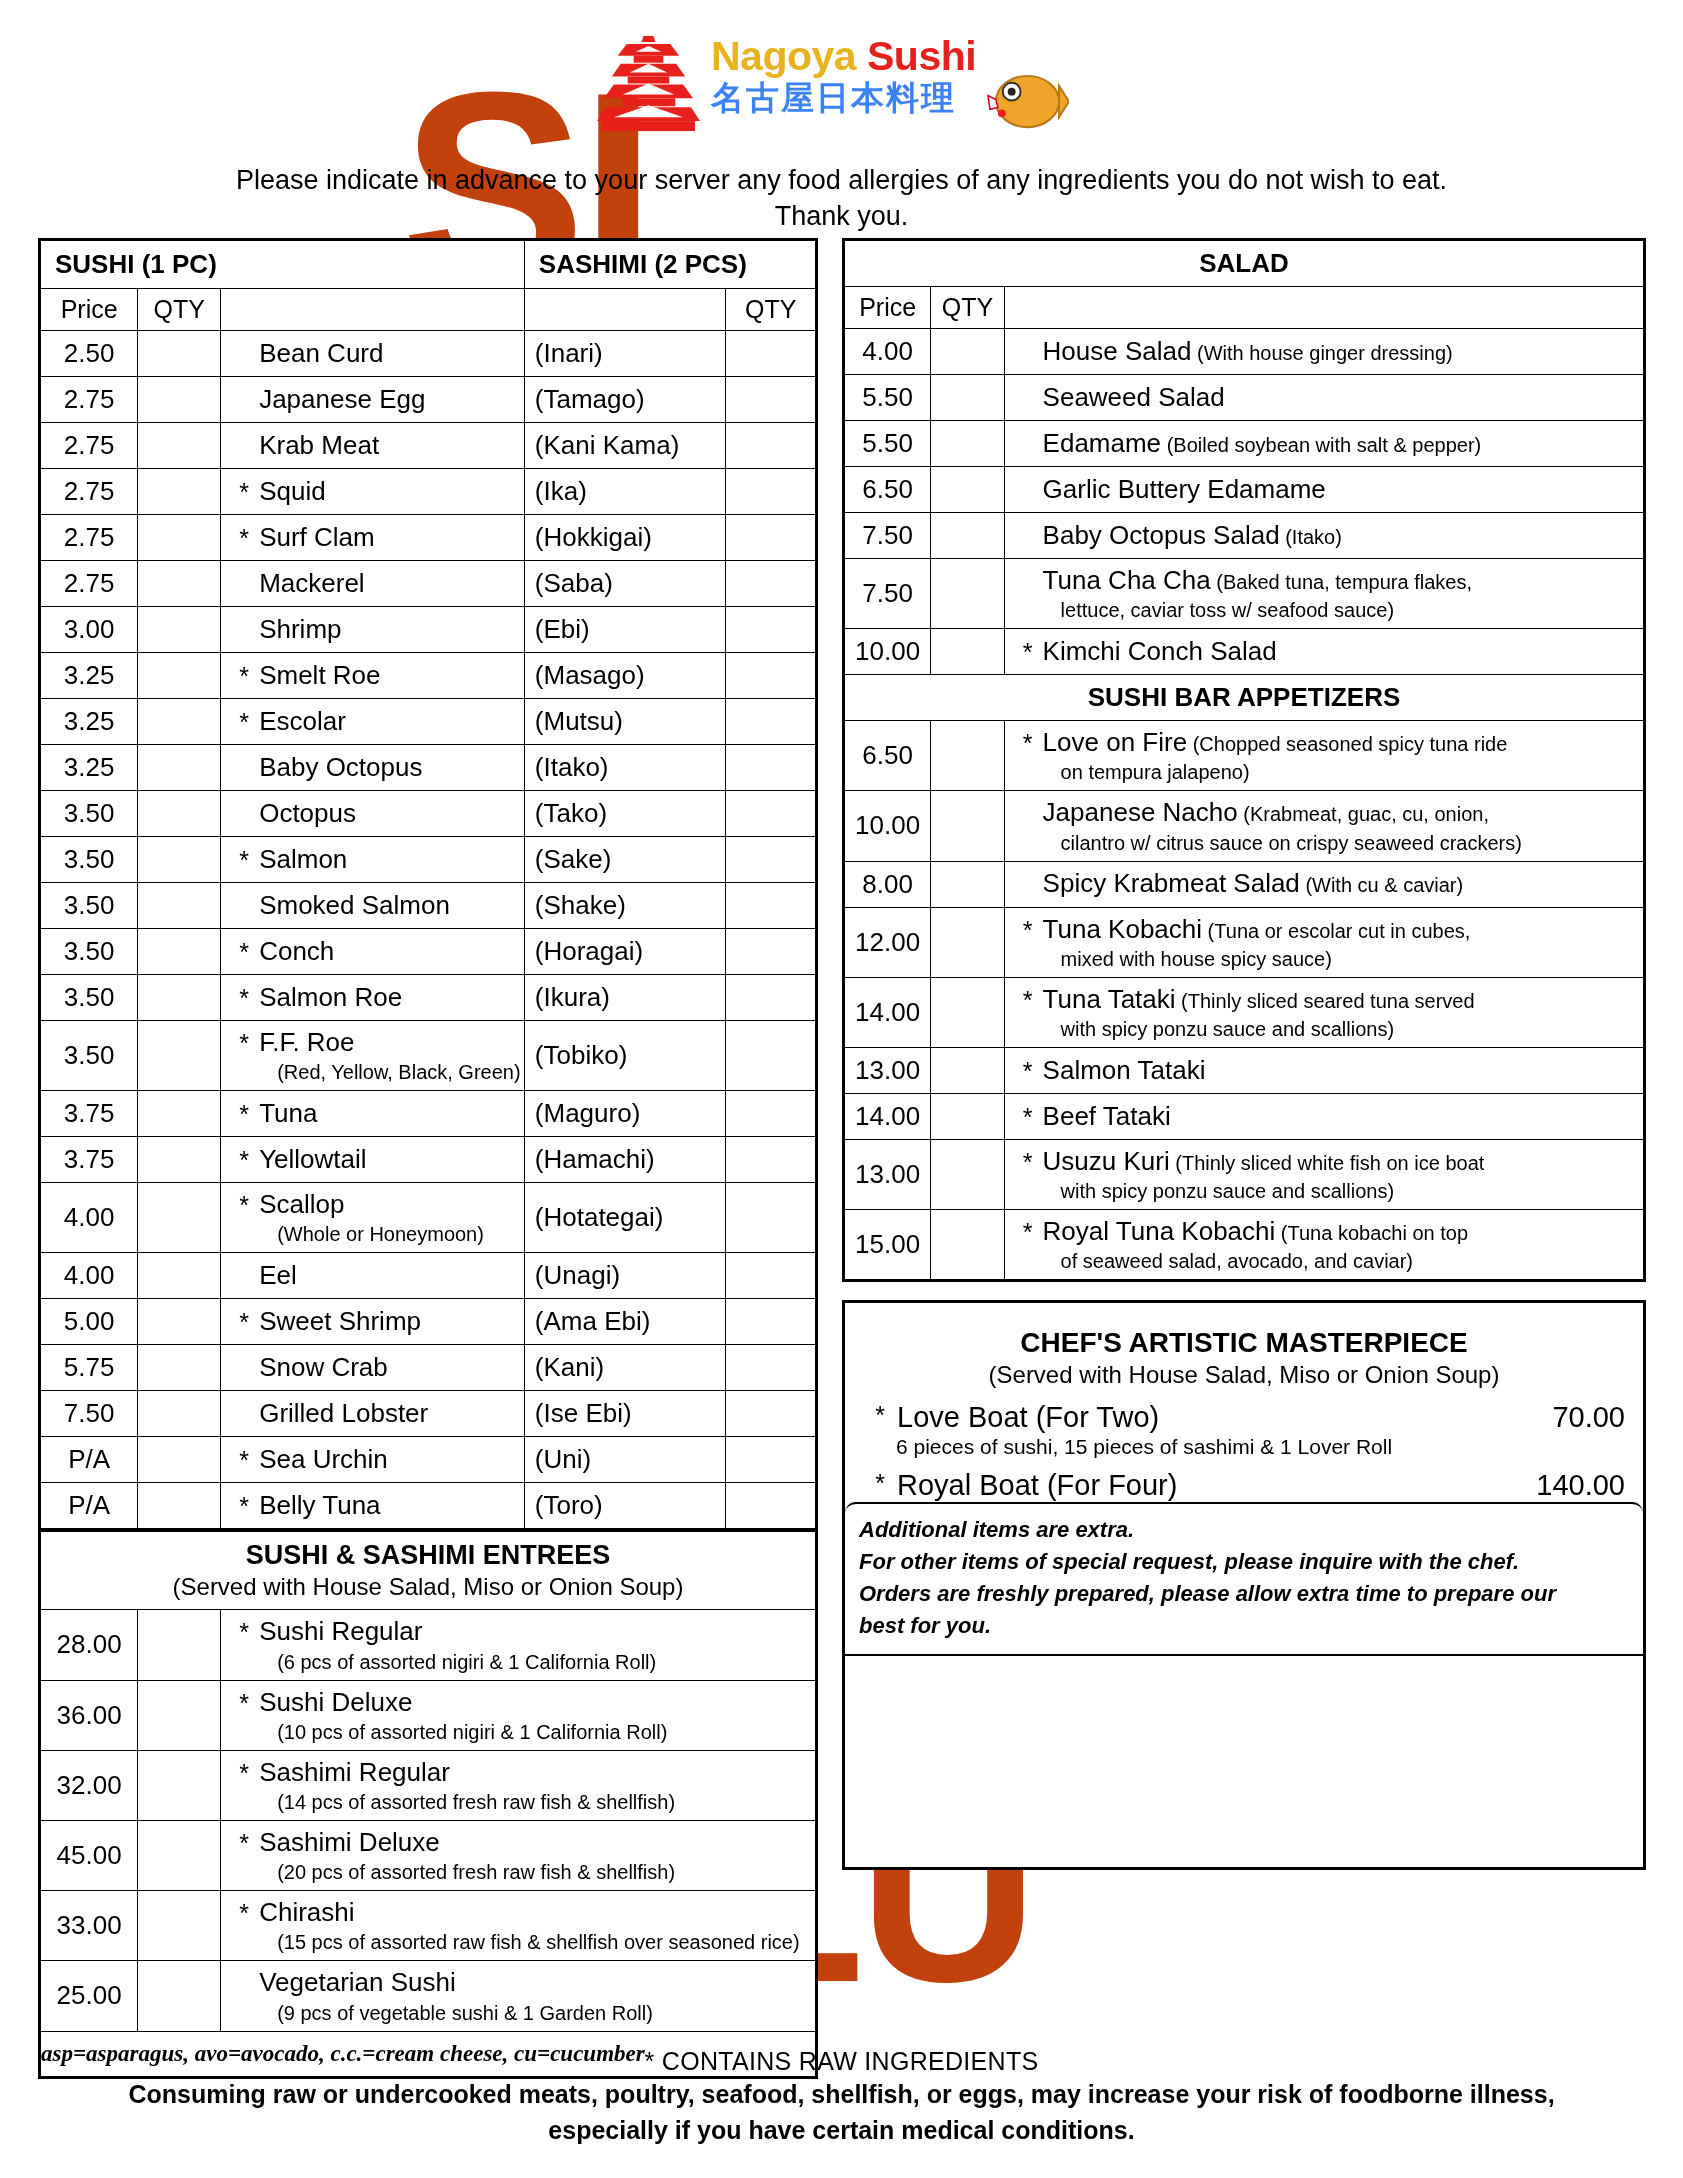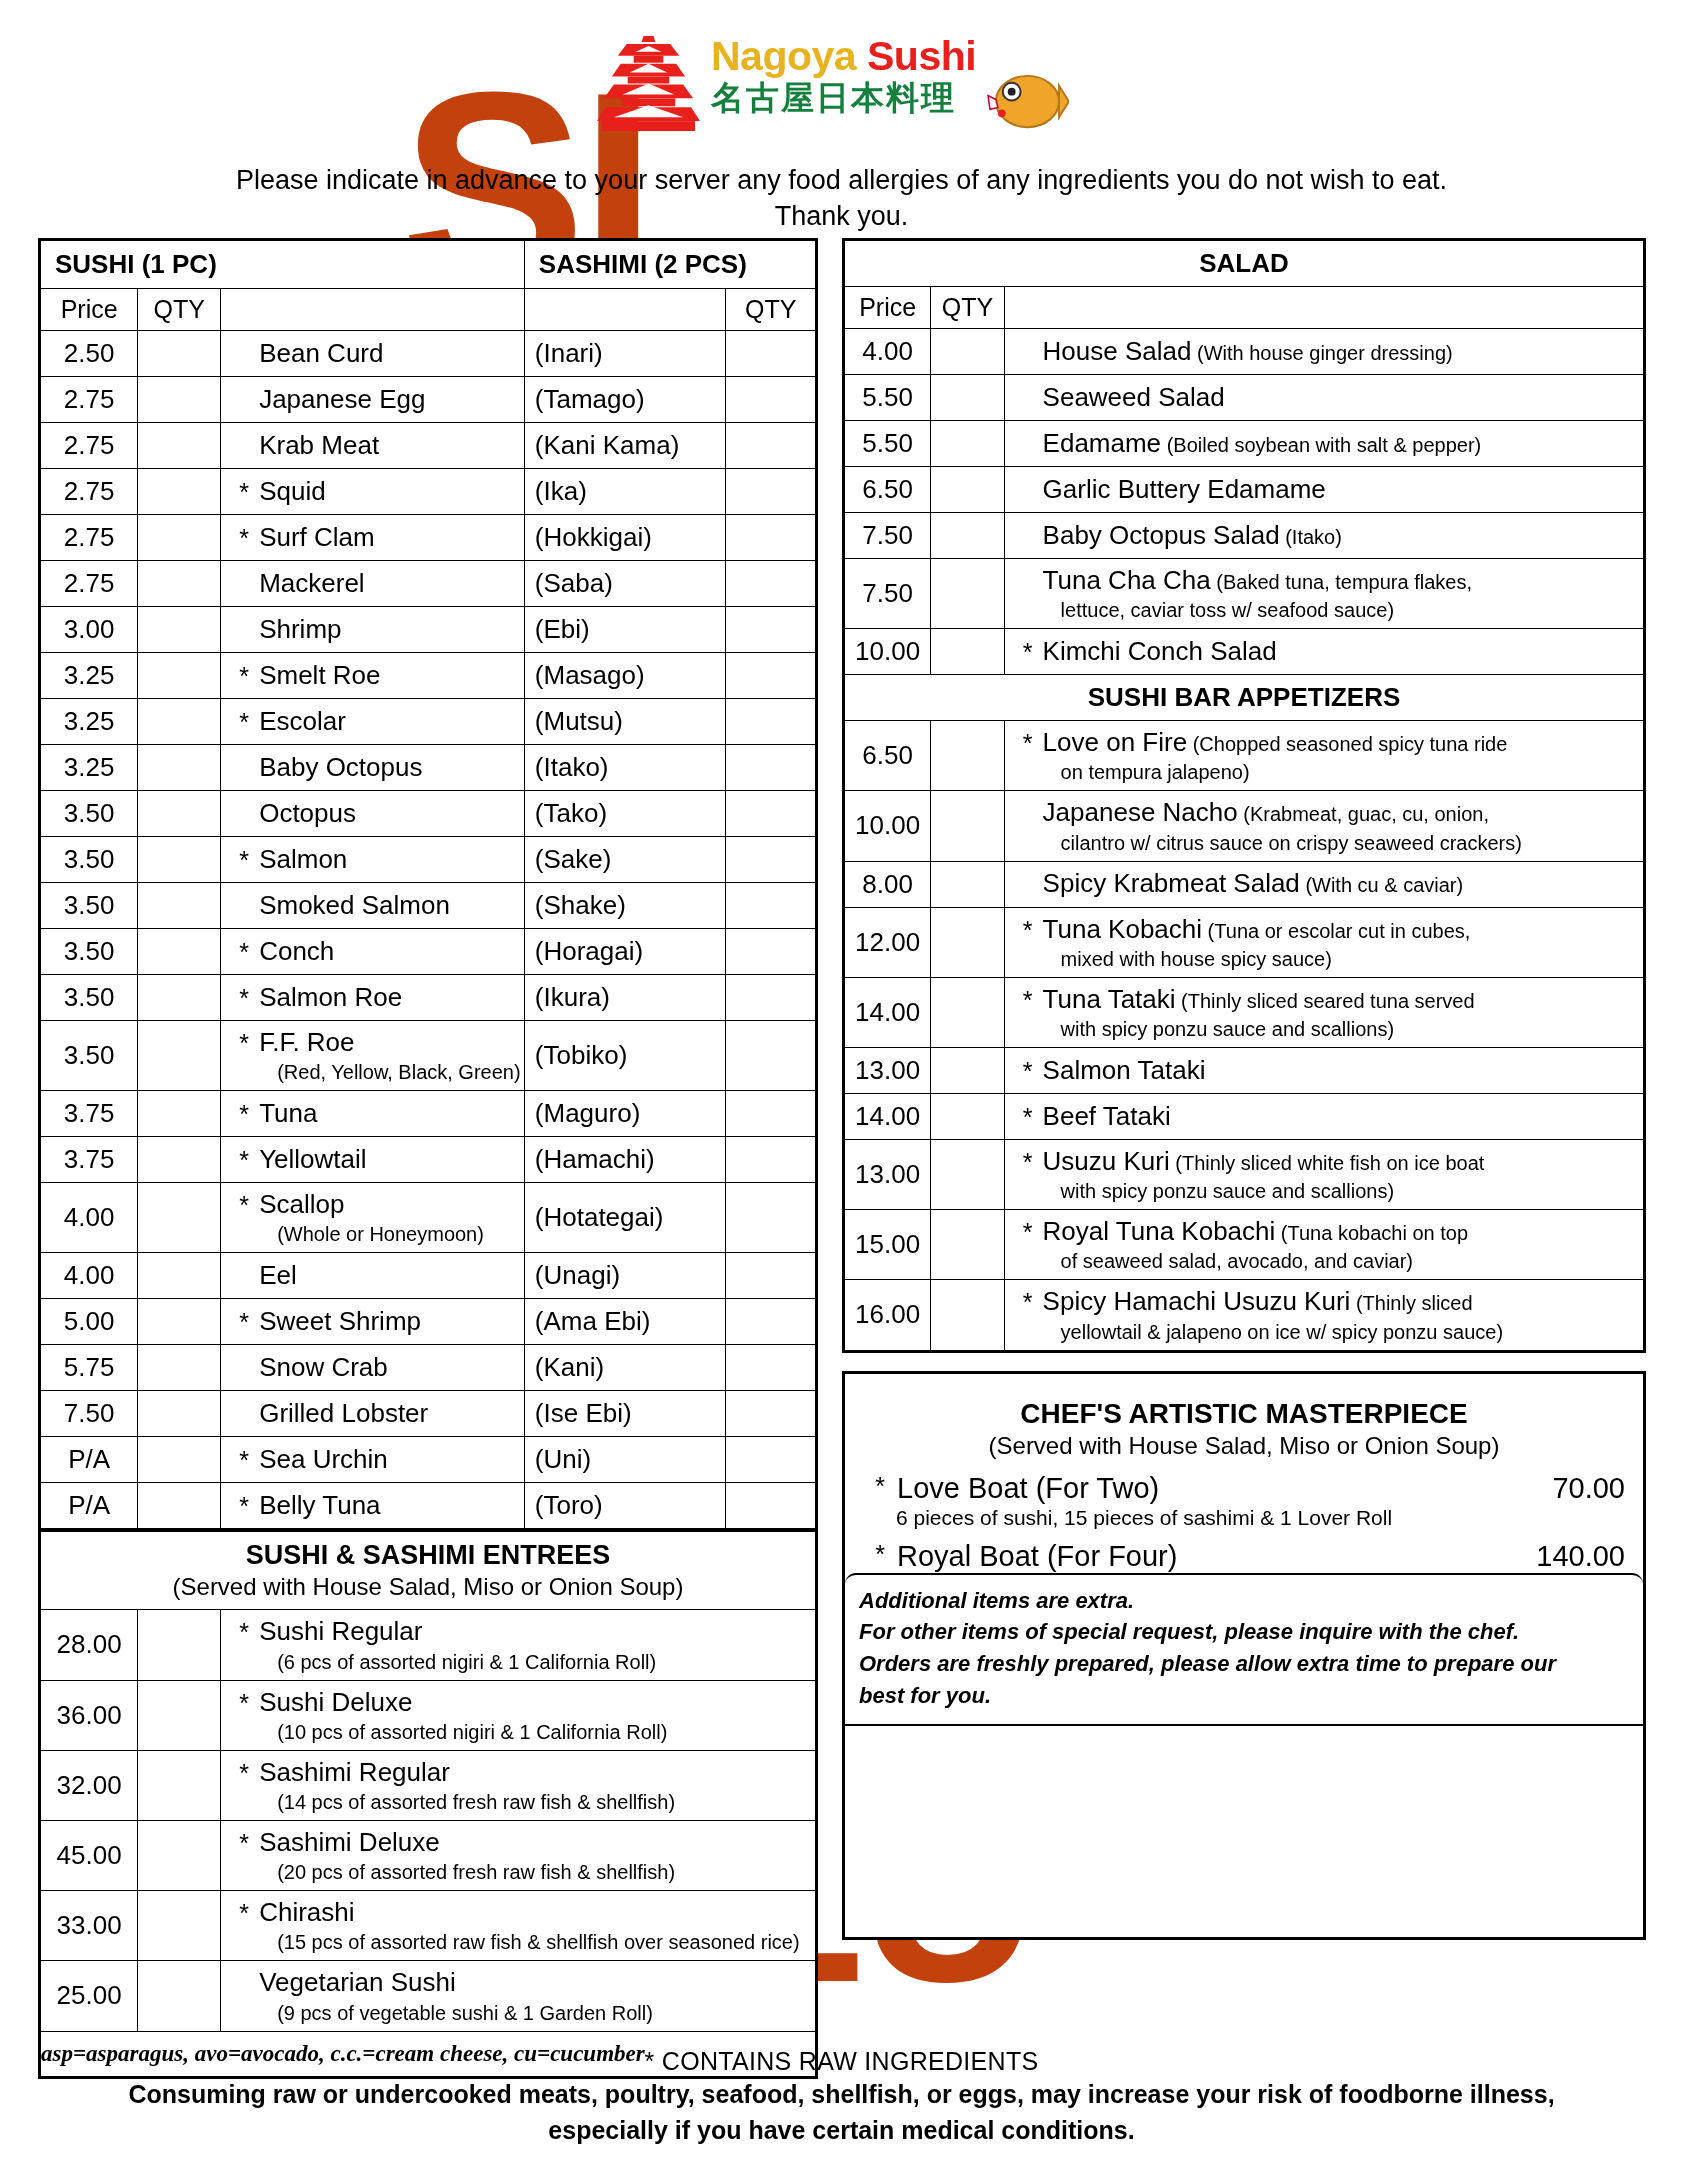--- a/index.html
+++ b/index.html
@@ -22,21 +22,21 @@
 
   .page { position:relative; z-index:2; width:1683px; height:1979px; padding:0; }
 
   
   .logo-wrap { position:absolute; left:594px; top:28px; width:475px; height:109px; }
   .pagoda { position:absolute; left:0; top:6px; width:109px; height:99px; }
   .brandtxt { position:absolute; left:117px; top:8px; }
   .brand-line1 { font-size:41px; font-weight:700; letter-spacing:-0.5px; line-height:1; }
   .brand-nagoya { color:#e8b31e; }
   .brand-sushi { color:#e8201c; }
-  .brand-line2 { font-size:33px; font-weight:700; color:#15803d; letter-spacing:2px;
+  .brand-line2 { font-size:33px; font-weight:700; color:#3b82f6; letter-spacing:2px;
                  line-height:1.25; font-family:"DejaVu Sans", sans-serif; }
   .fish { position:absolute; left:386px; top:38px; width:89px; height:71px; }
 
   .allergy {
     position:absolute; left:0; top:162px; width:1683px; text-align:center;
     font-size:27px; line-height:1.35;
   }
 
   
   .col-left  { position:absolute; left:38px;  top:238px; width:780px; }
@@ -693,30 +693,20 @@
           <tr>
             <td class="price">15.00</td>
             <td></td>
             <td class="nm">
               <div class="namecell">
                 <div class="st">*</div>
                 <div class="tx">Royal Tuna Kobachi<span class="inline-sub">  (Tuna kobachi on top</span><span class="sub">of seaweed salad, avocado, and caviar)</span></div>
               </div>
             </td>
           </tr>
-          <tr>
-            <td class="price">16.00</td>
-            <td></td>
-            <td class="nm">
-              <div class="namecell">
-                <div class="st">*</div>
-                <div class="tx">Spicy Hamachi Usuzu Kuri<span class="inline-sub">  (Thinly sliced</span><span class="sub">yellowtail &amp; jalapeno on ice w/ spicy ponzu sauce)</span></div>
-              </div>
-            </td>
-          </tr>
         </tbody>
     </table>
 
     <div class="chef">
       <div class="chef-title">CHEF'S ARTISTIC MASTERPIECE</div>
       <div class="chef-sub">(Served with House Salad, Miso or Onion Soup)</div>
       <div id="chef-items">
           <div class="chef-row">
             <div class="st">*</div>
             <div class="bn">Love Boat (For Two)</div>

